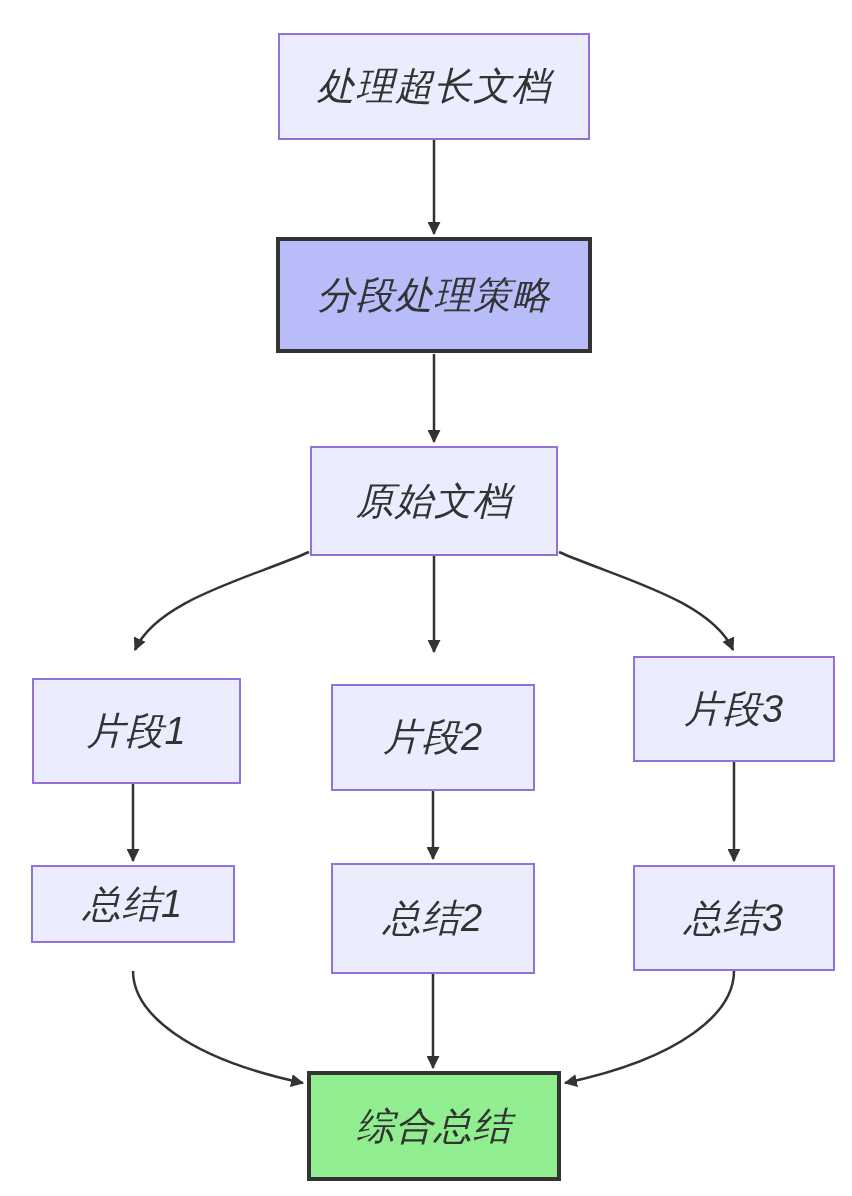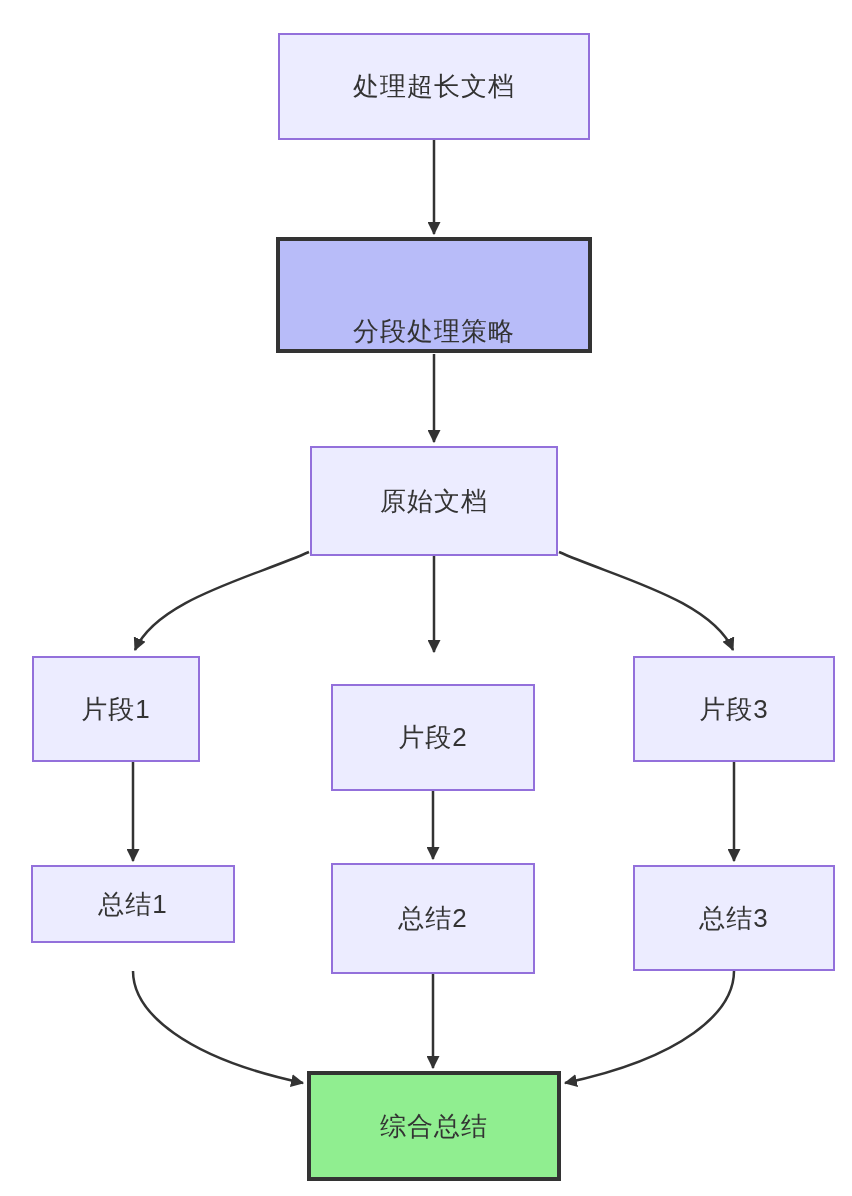--- a/index.html
+++ b/index.html
@@ -31,39 +31,39 @@
   }
   .node {
     position: absolute;
     box-sizing: border-box;
     display: flex;
     align-items: center;
     justify-content: center;
     background: var(--node-fill, #ECECFF);
     border: 2px solid var(--node-border, #9370DB);
     color: var(--text, #333333);
-    font-size: 26px;
+    font-size: 38px;
     letter-spacing: 1px;
     text-align: center;
     white-space: nowrap;
+    font-style: italic;
   }
   .node.emphasis {
     background: var(--emphasis-fill, #B8BCF9);
     border: 4px solid var(--emphasis-border, #333333);
-    align-items: flex-end;
   }
   .node.success {
     background: var(--success-fill, #90EE90);
     border: 4px solid var(--success-border, #333333);
   }
   
   #node-process   { left: 278px; top: 33px;   width: 312px; height: 107px; }
   #node-strategy  { left: 276px; top: 237px;  width: 316px; height: 116px; }
   #node-original  { left: 310px; top: 446px;  width: 248px; height: 110px; }
-  #node-fragment1 { left: 32px;  top: 656px;  width: 168px; height: 106px; }
+  #node-fragment1 { left: 32px;  top: 678px;  width: 209px; height: 106px; }
   #node-fragment2 { left: 331px; top: 684px;  width: 204px; height: 107px; }
   #node-fragment3 { left: 633px; top: 656px;  width: 202px; height: 106px; }
   #node-summary1  { left: 31px;  top: 865px;  width: 204px; height: 78px; }
   #node-summary2  { left: 331px; top: 863px;  width: 204px; height: 111px; }
   #node-summary3  { left: 633px; top: 865px;  width: 202px; height: 106px; text-align: center; }
   #node-final     { left: 307px; top: 1071px; width: 254px; height: 110px; }
 </style>
 </head>
 <body>
 

